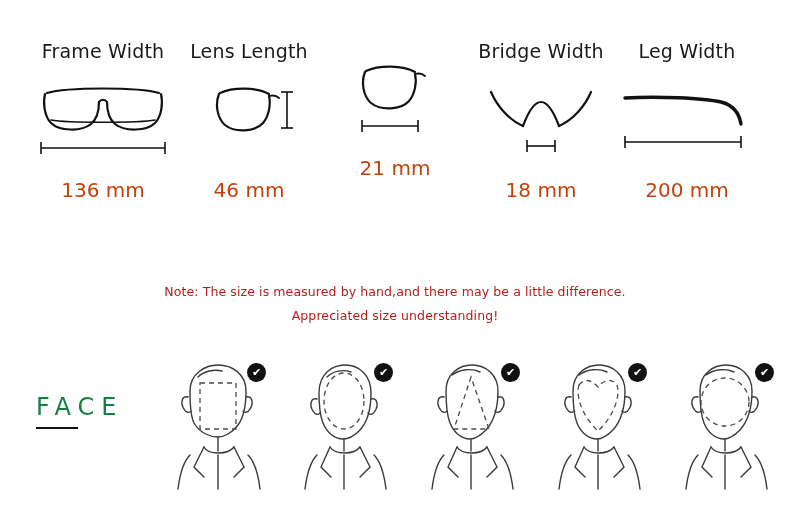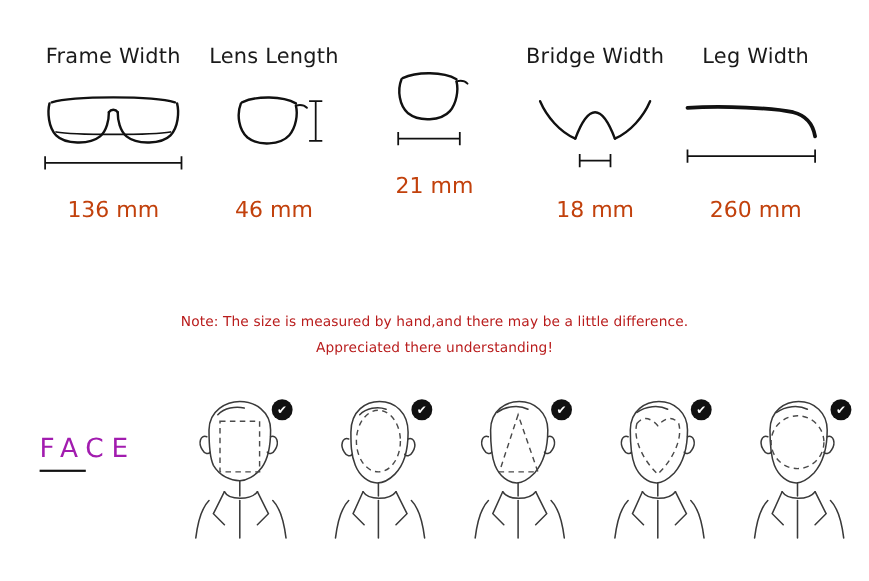--- a/index.html
+++ b/index.html
@@ -85,21 +85,21 @@
   }
   .face-label {
     position: absolute;
     left: 36px;
     top: 38px;
     width: 120px;
   }
   .face-label-text {
     font-size: 24px;
     letter-spacing: 7px;
-    color: #a21caf;
+    color: #15803d;
   }
   .face-label-rule {
     margin-top: 6px;
     width: 42px;
     height: 2px;
     background: #111;
   }
   .faces {
     position: absolute;
     left: 160px;
@@ -220,27 +220,27 @@
           <g fill="none" stroke="#111" stroke-width="3.4" stroke-linecap="round">
             <path d="M8 22 C40 20 86 22 104 26 C116 29 122 36 124 48"></path>
           </g>
           <g stroke="#111" stroke-width="1.6">
             <line x1="8" y1="66" x2="124" y2="66"></line>
             <line x1="8" y1="60" x2="8" y2="72"></line>
             <line x1="124" y1="60" x2="124" y2="72"></line>
           </g>
         </svg>
       </div>
-      <div class="measure-value">260 mm</div>
+      <div class="measure-value">200 mm</div>
     </div>
   </div>
 
   <div class="notes">
     <div class="note-line">Note: The size is measured by hand,and there may be a little difference.</div>
-    <div class="note-line">Appreciated there understanding!</div>
+    <div class="note-line">Appreciated size understanding!</div>
   </div>
 
   <div class="face-section">
     <div class="face-label">
       <div class="face-label-text">FACE</div>
       <div class="face-label-rule"></div>
     </div>
 
     <div class="faces">
 

